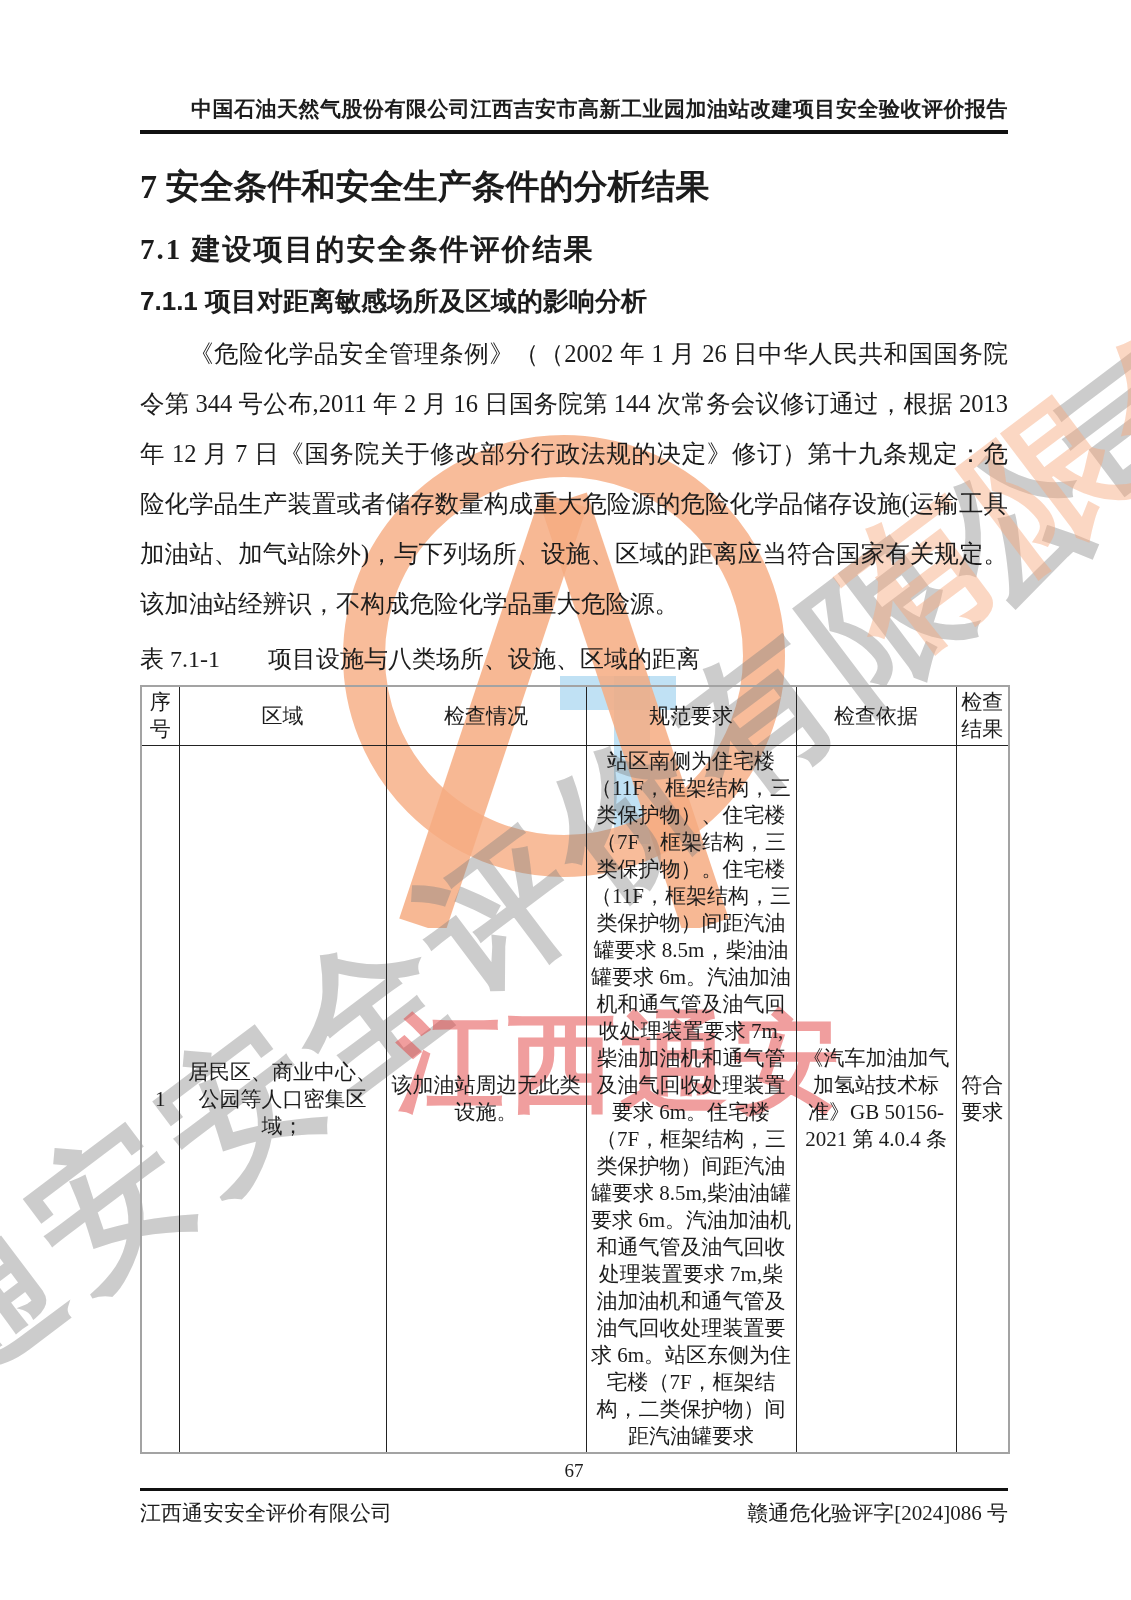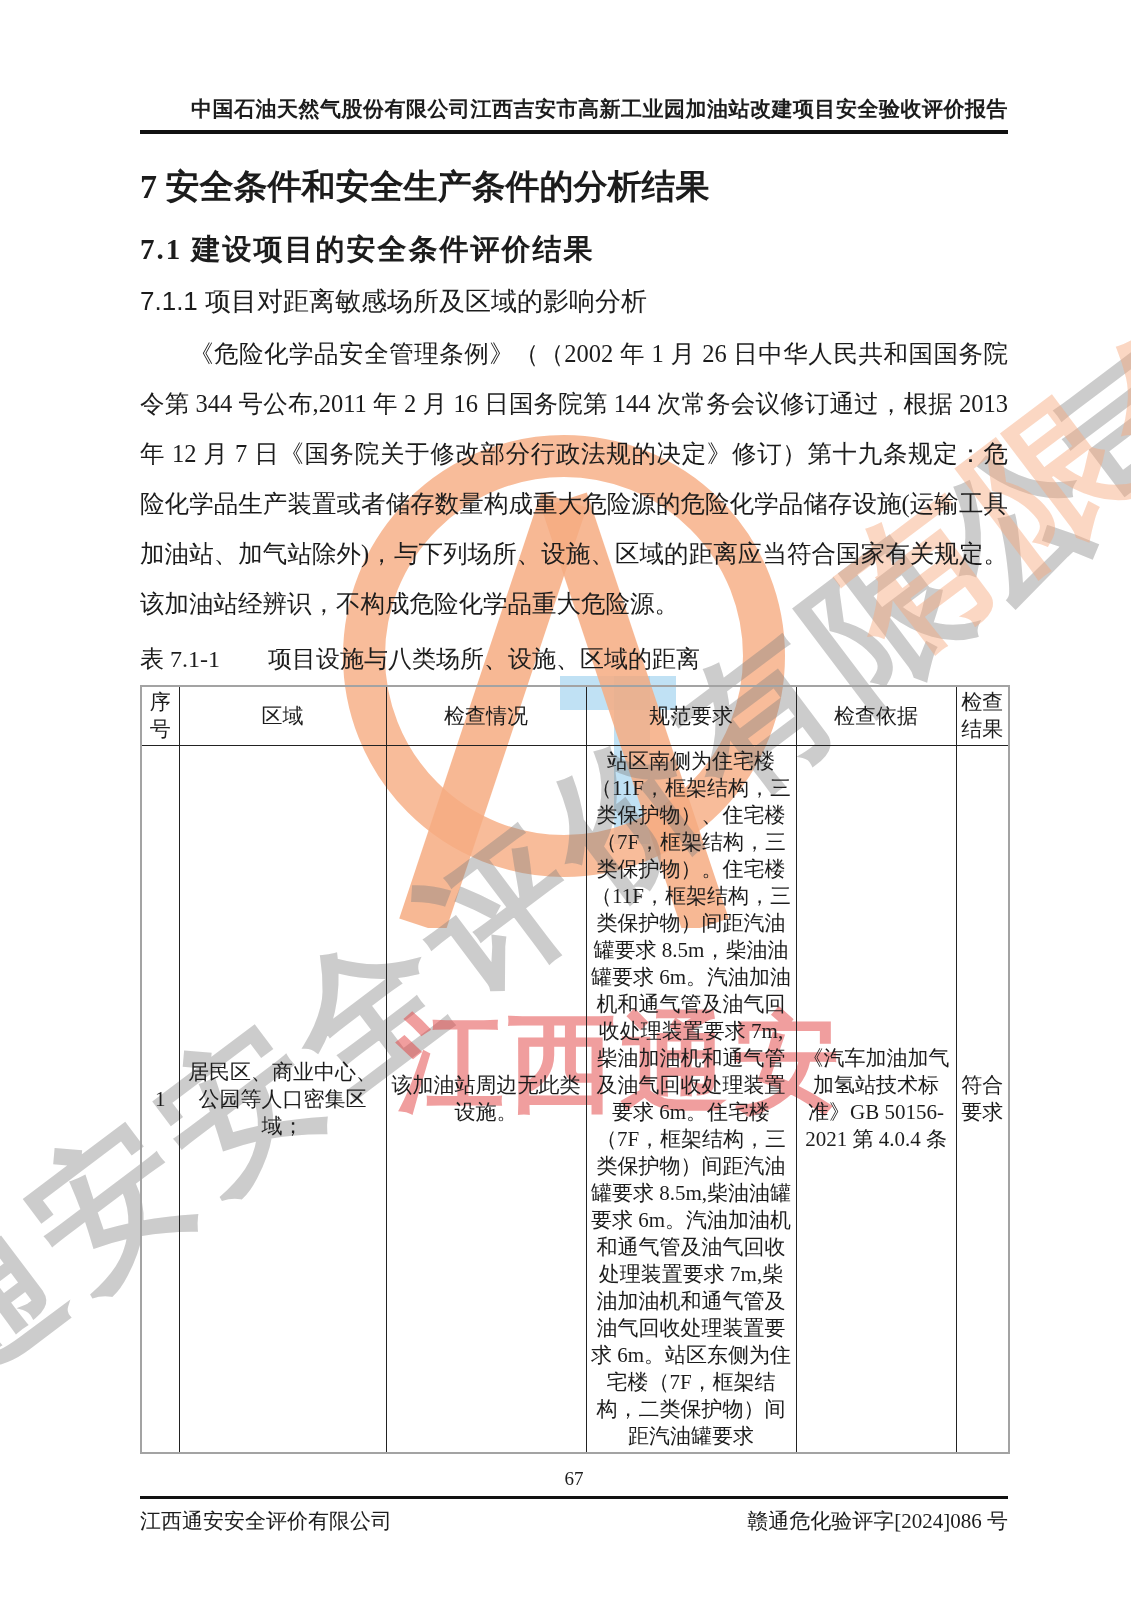--- a/index.html
+++ b/index.html
@@ -32,37 +32,37 @@
   }
   
   .content{position:relative;z-index:1;width:868px;margin:0 0 0 140px;}
   .doc-header{padding-top:95px;text-align:right;
     font-size:21px;font-weight:700;letter-spacing:0.5px;}
   .header-rule{border:0;border-top:4px solid #111;margin:7px 0 0 0;}
   .chapter{font-family:Liberation Serif, serif;
     font-size:34px;font-weight:700;text-align:left;margin:30px 0 16px 0;}
   .section{font-size:29px;font-weight:700;margin:20px 0 14px 0;letter-spacing:2px;}
   .subsection{font-family:"Liberation Sans","DejaVu Sans",sans-serif;
-    font-size:26px;font-weight:400;margin:4px 0 10px 0;}
+    font-size:26px;font-weight:700;margin:4px 0 10px 0;}
   .para{font-size:24.5px;line-height:50px;text-align:justify;
     text-indent:2em;margin:0;}
   .tbl-caption{text-align:left;font-size:24px;margin:14px 0 10px 0;}
   table.dist{width:868px;border-collapse:collapse;table-layout:fixed;
     border:2px solid #a3a3a3;}
   table.dist th,table.dist td{
     border:1px solid #222;font-weight:400;
     text-align:center;vertical-align:middle;
     font-size:21px;line-height:27px;padding:2px 3px;
     font-family:"Liberation Serif","DejaVu Serif",serif;
   }
   table.dist th{height:52px;}
   td.req-cell{font-size:20.5px;line-height:29px;padding:6px 2px;}
   td.basis-cell{line-height:38px;}
   
-  .page-num{text-align:center;font-size:19px;margin-top:14px;}
+  .page-num{text-align:center;font-size:19px;margin-top:6px;}
   .footer-rule{border:0;border-top:3px solid #111;margin:6px 0 0 0;}
   .footer-row{display:flex;justify-content:space-between;
     font-size:21px;margin-top:8px;}
 </style>
 </head>
 <body>
 
 <div class="wm-layer">
   <svg class="wm-logo" width="490" height="520" viewBox="0 0 490 520">
 

